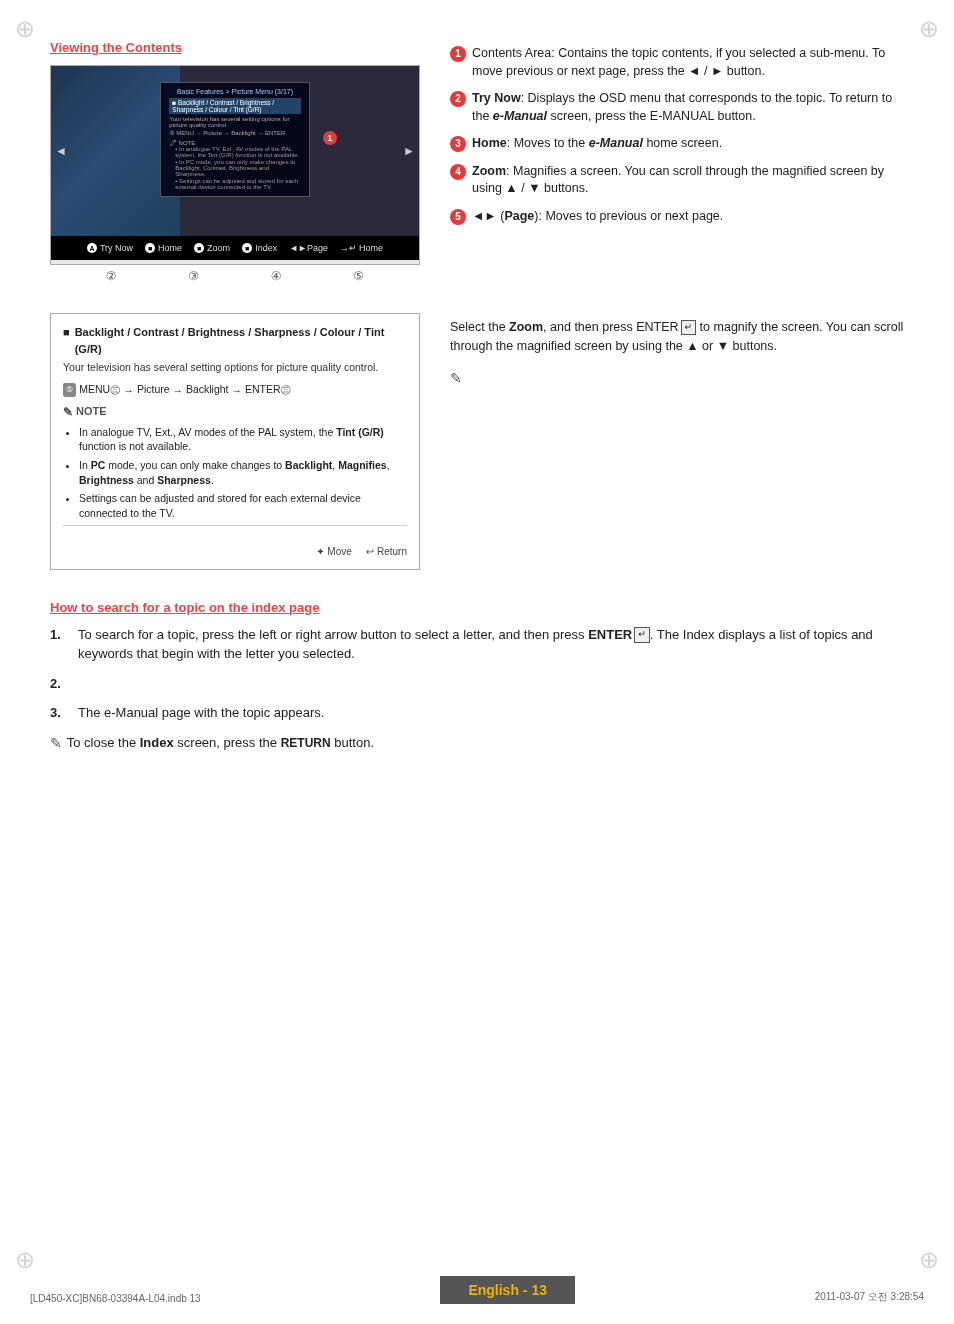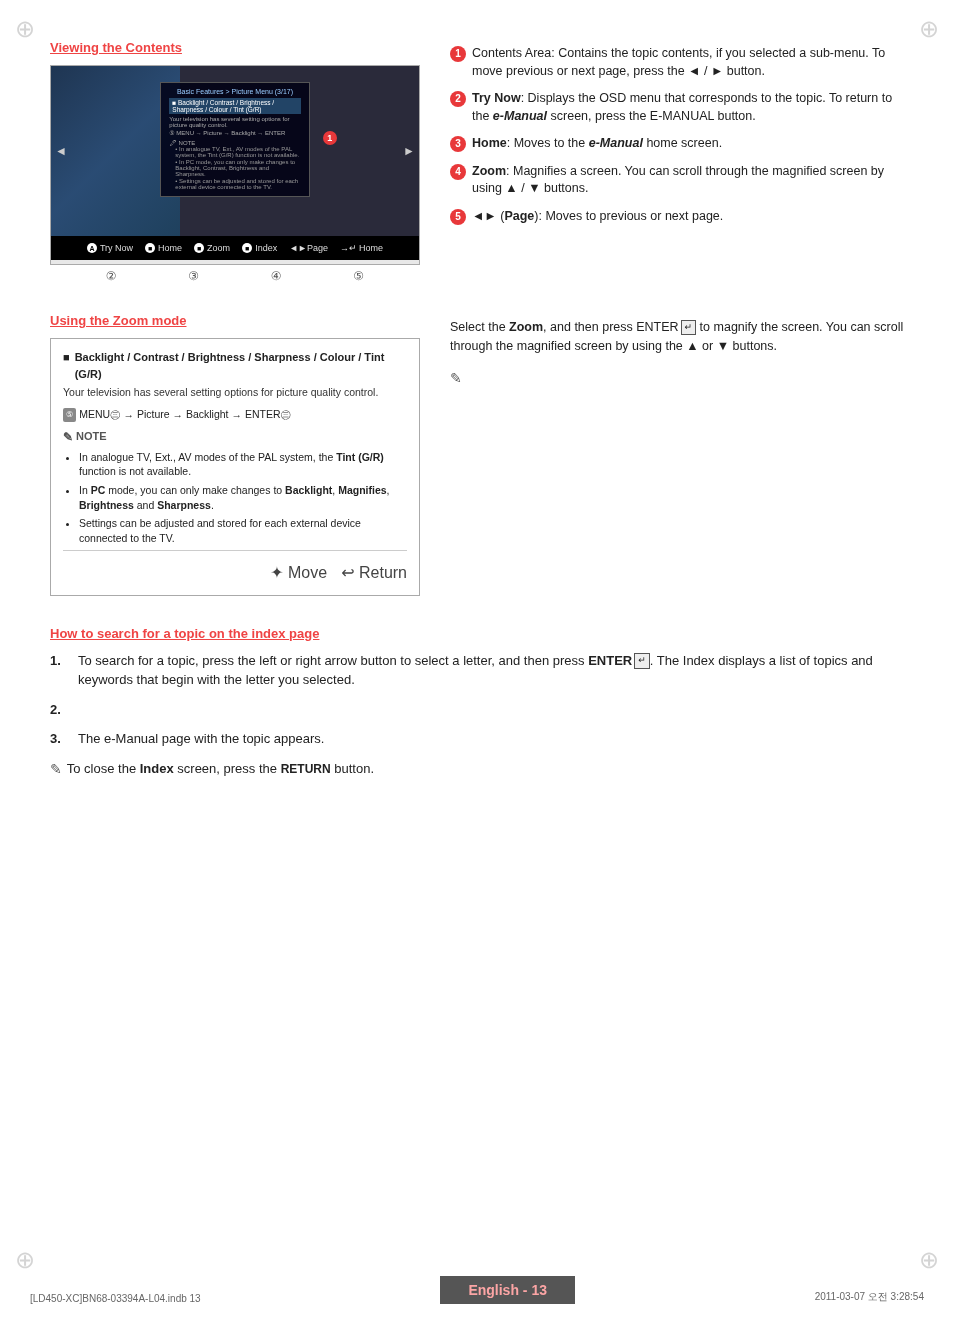--- a/index.html
+++ b/index.html
@@ -281,25 +281,25 @@
 
     .note-list li {
       font-size: 10.5px;
       margin-bottom: 4px;
       line-height: 1.4;
     }
 
     .zoom-panel-footer {
       border-top: 1px solid #ccc;
       margin-top: 0;
-      padding-top: 10px;
+      padding-top: 18px;
       display: flex;
       justify-content: flex-end;
       gap: 14px;
-      font-size: 16px;
+      font-size: 10px;
       color: #444;
     }
 
     .zoom-note {
       margin-top: 12px;
       display: flex;
       gap: 5px;
       align-items: flex-start;
       font-size: 12px;
     }
@@ -380,21 +380,21 @@
 
     .footer-center {
       display: flex;
       flex-direction: column;
       align-items: center;
       gap: 2px;
     }
 
     .footer-page-badge {
       background: #555;
-      color: #fca5a5;
+      color: #eab308;
       padding: 6px 28px;
       font-size: 14px;
       font-weight: bold;
     }
 
     .footer-right {
       font-size: 10px;
       color: #666;
     }
 
@@ -556,21 +556,20 @@
         <li>
           <span class="circle-num">5</span>
           <span>◄► (<span class="bold-term">Page</span>): Moves to previous or next page.</span>
         </li>
       </ul>
     </div>
   </div>
 
   <div class="zoom-section">
     <div class="zoom-left">
-      <div class="section-heading">Using the Zoom mode</div>
 
       <div class="zoom-panel">
         <div class="zoom-panel-title">
           <span>■</span>
           <span>Backlight / Contrast / Brightness / Sharpness / Colour / Tint (G/R)</span>
         </div>
         <div class="zoom-panel-sub">Your television has several setting options for picture quality control.</div>
         <div class="menu-cmd">
           <span class="menu-icon">⑤</span>
           <span>MENU㊂ → Picture → Backlight → ENTER㊂</span>

